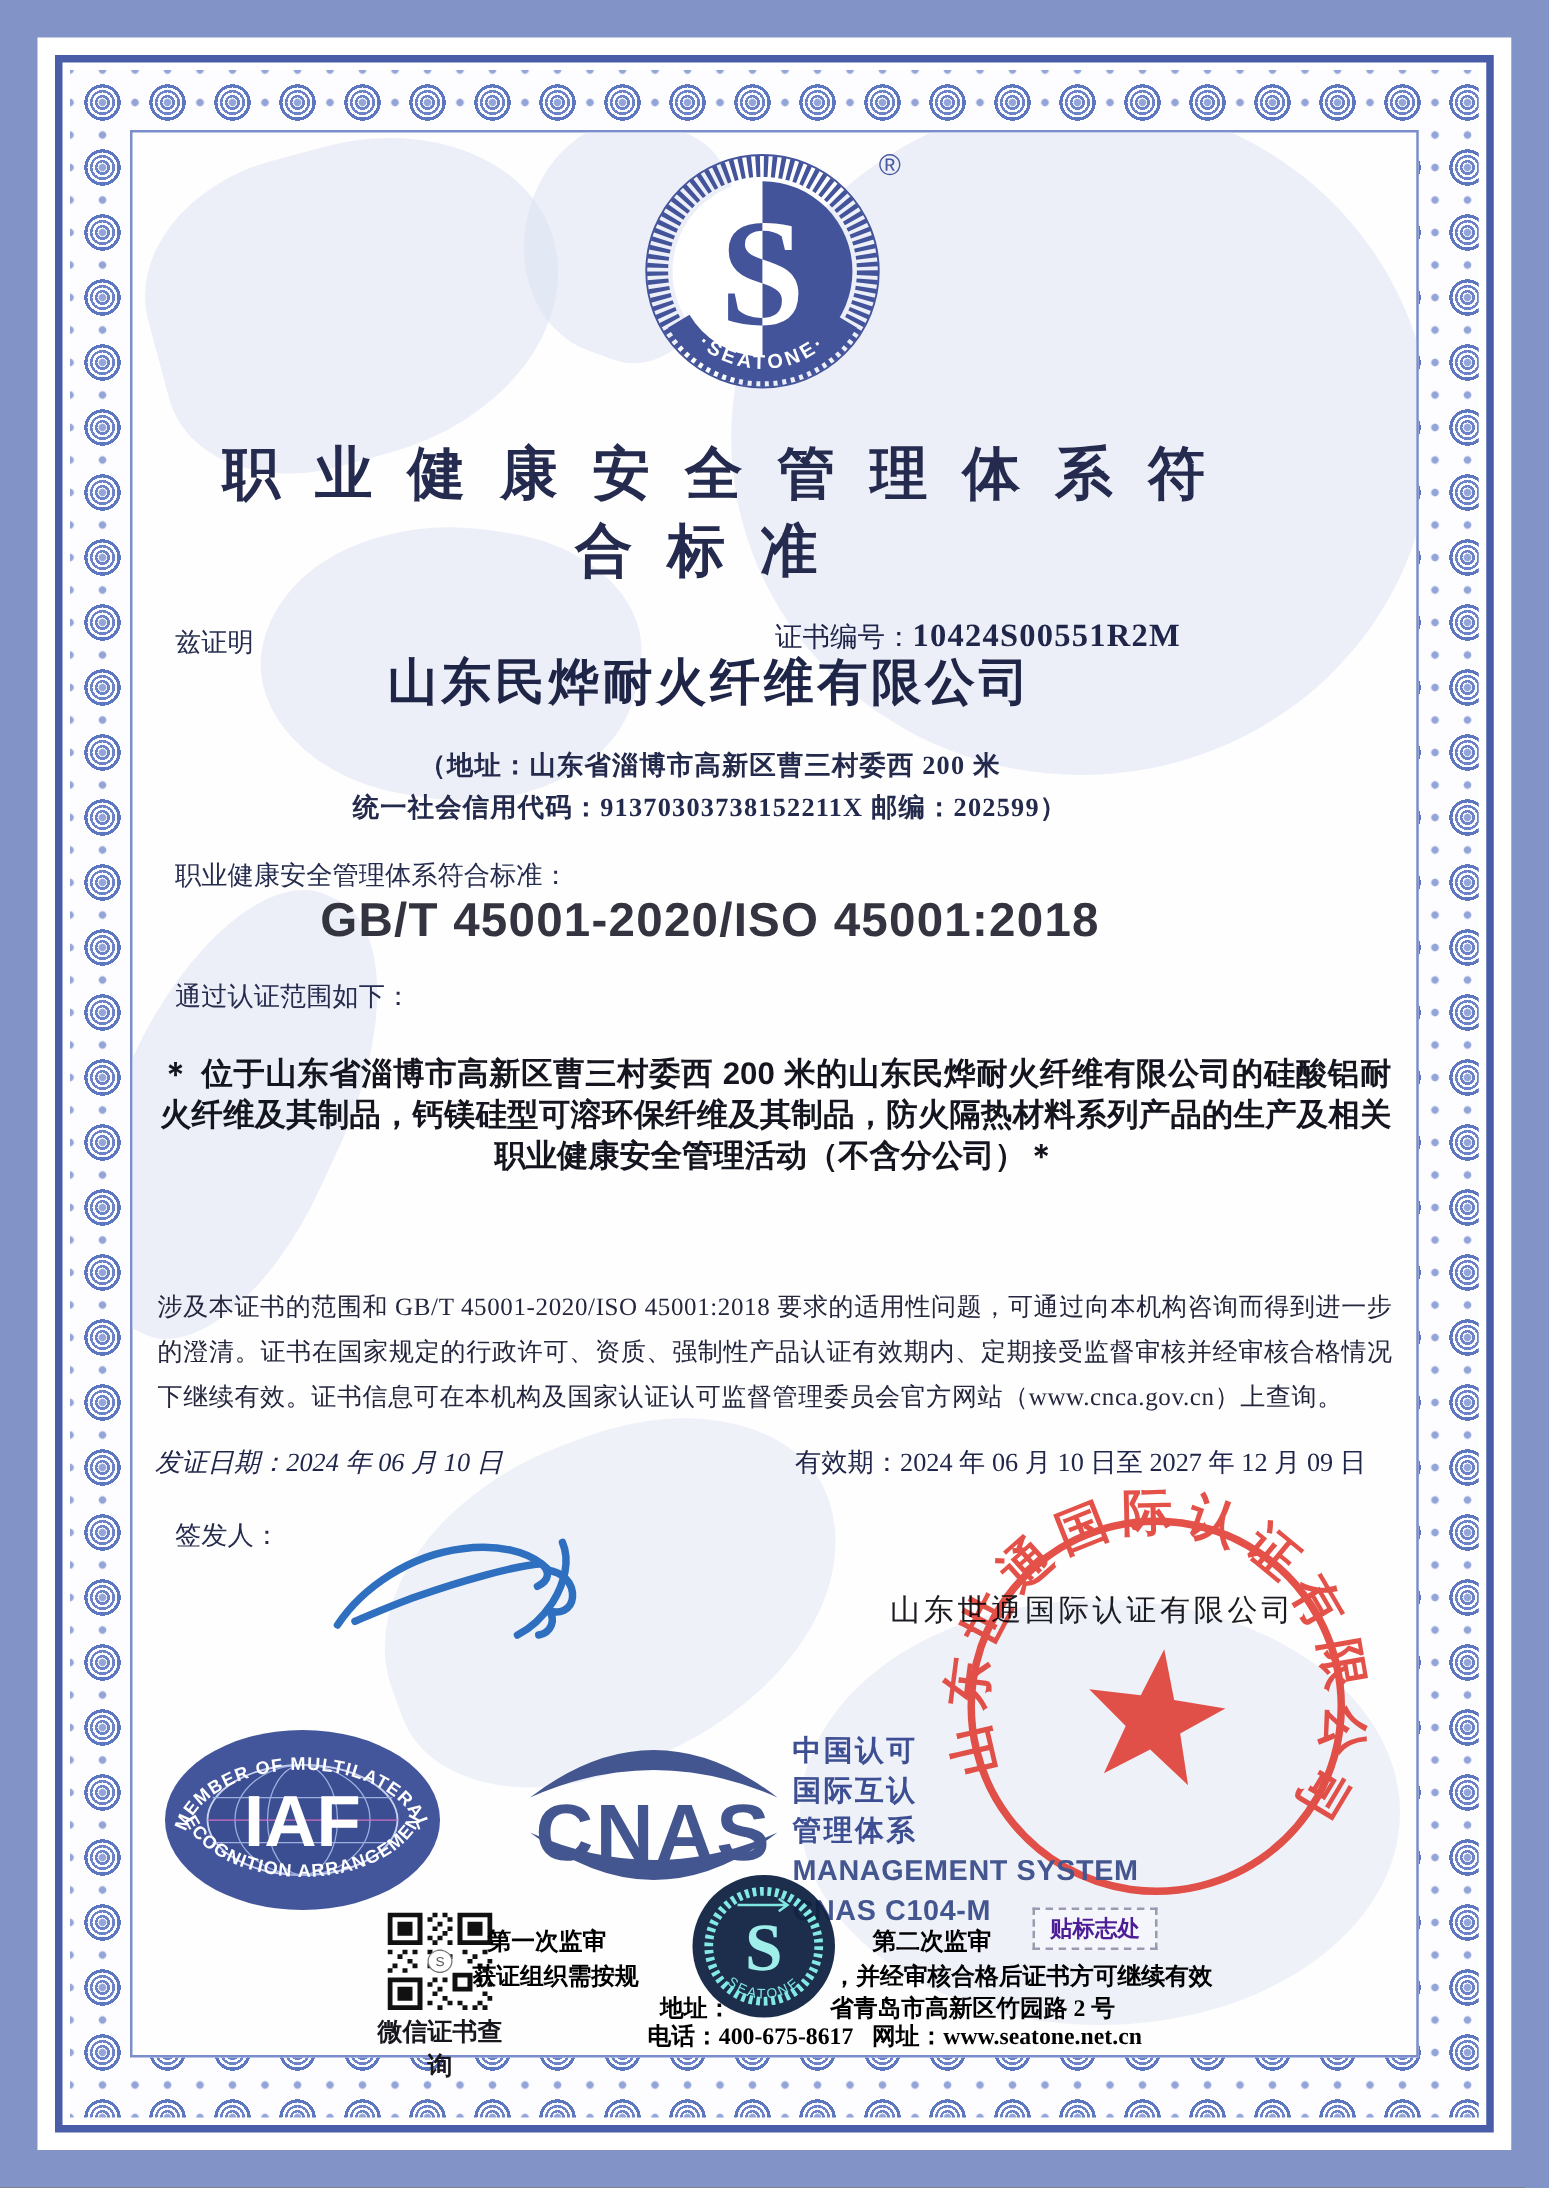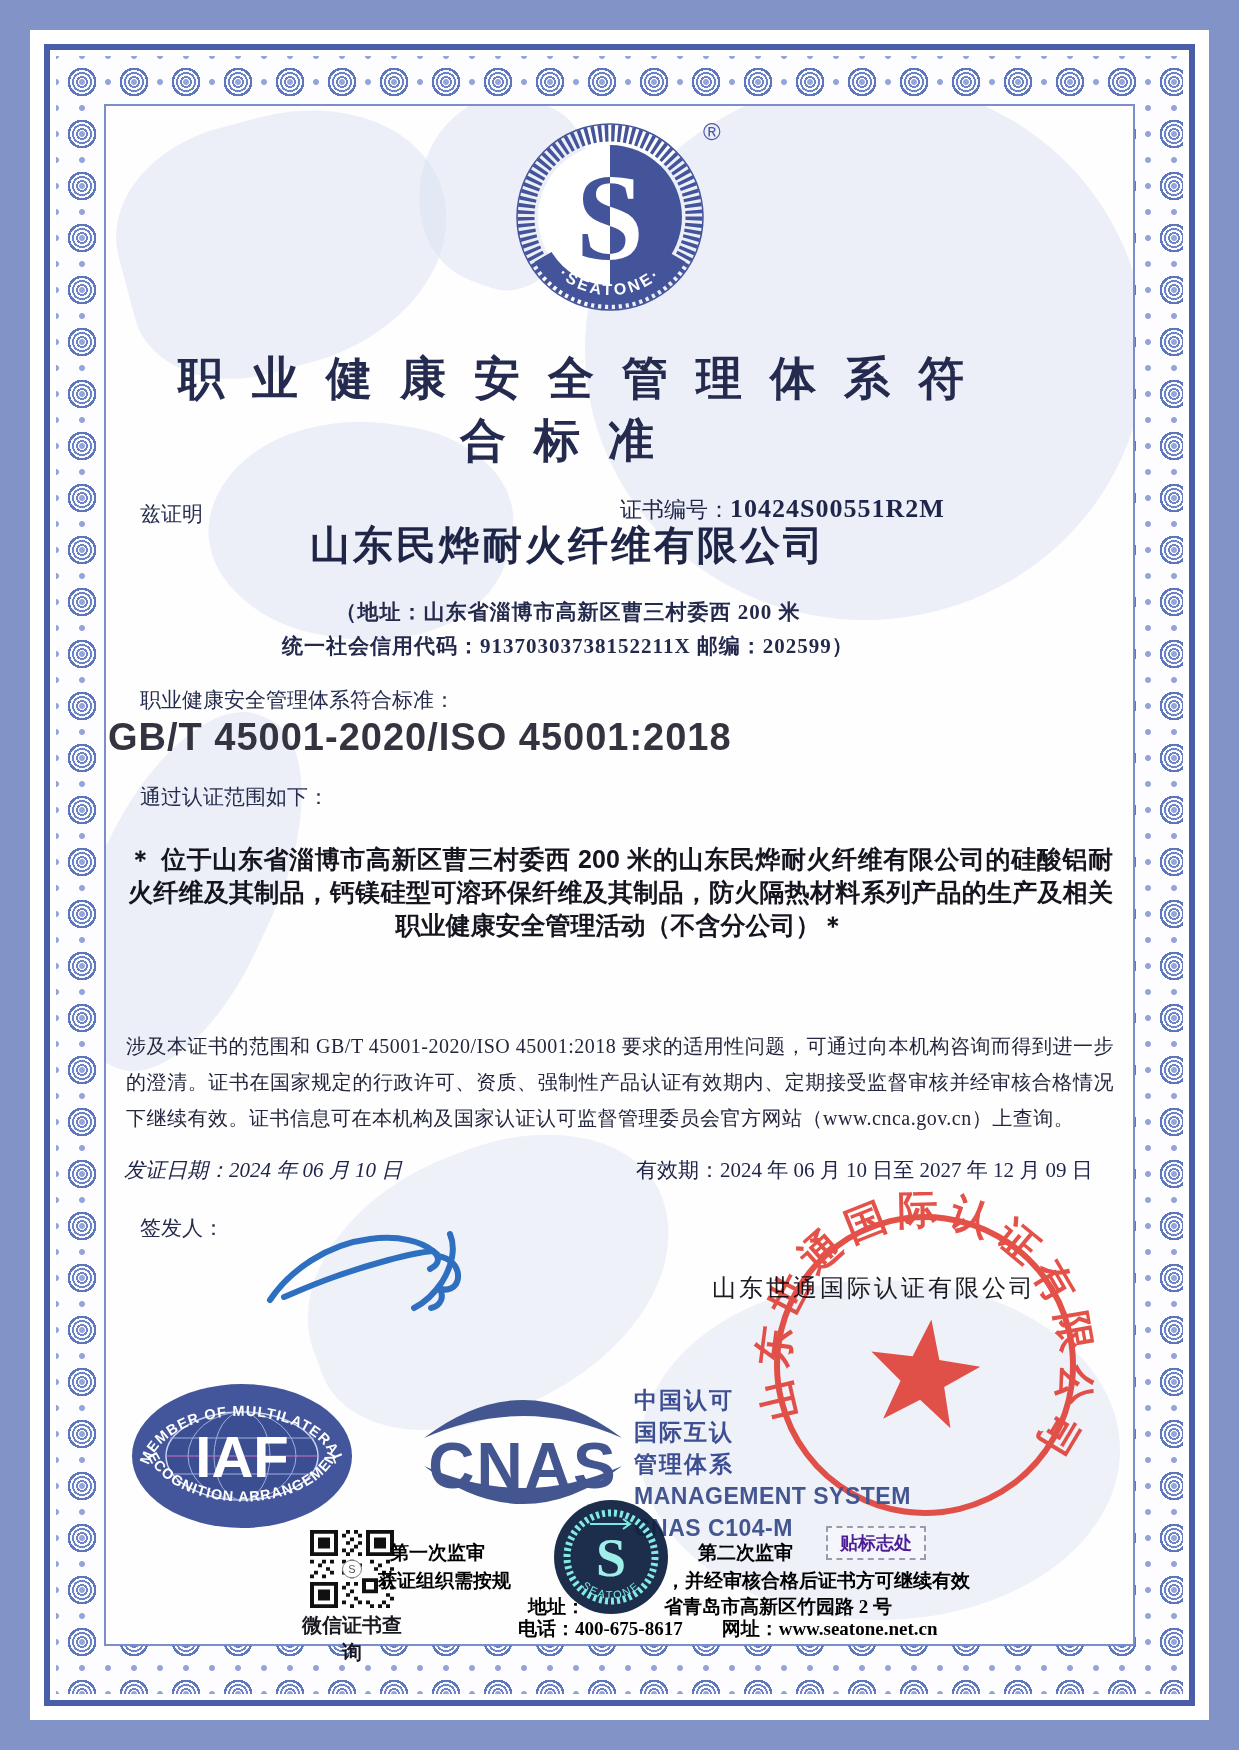--- a/index.html
+++ b/index.html
@@ -21,36 +21,36 @@
   .abs{position:absolute;}
   
   .title{top:348px;left:118px;width:906px;text-align:center;font-weight:700;font-size:46px;
          letter-spacing:28px;text-indent:28px;color:#252b4e;}
   .certno{top:450px;left:620px;width:470px;text-align:left;font-size:22px;color:#20264a;margin-top:44px;}
   .certno b{font-size:26px;letter-spacing:1px;}
   .lbl{font-size:21px;color:#262c4e;}
   .company{top:518px;left:118px;width:900px;text-align:center;font-family:"Liberation Sans",sans-serif;
            font-weight:700;font-size:40px;letter-spacing:3px;color:#1f2547;}
   .centerline{left:118px;width:900px;text-align:center;font-weight:700;font-size:21px;letter-spacing:1px;color:#242a4c;}
-  .standard{top:716px;left:108px;width:900px;font-family:"Liberation Sans",sans-serif;
+  .standard{top:716px;left:118px;width:900px;text-align:center;font-family:"Liberation Sans",sans-serif;
             font-weight:600;font-size:38px;letter-spacing:1px;color:#33343f;}
   .scope{top:843px;left:128px;width:985px;font-family:"Liberation Sans",sans-serif;font-weight:700;
          font-size:25px;line-height:33px;color:#14151e;text-align:justify;text-align-last:center;}
   .note{top:1028px;left:126px;width:988px;font-size:20px;line-height:36px;color:#23263c;
         text-align:justify;letter-spacing:.5px;}
   .dateline{font-size:21px;color:#20264a;}
   .issuer-text{top:1272px;left:712px;width:370px;font-size:24px;letter-spacing:3px;color:#1b1b22;}
   .accredit{top:1384px;left:634px;font-family:"Liberation Sans",sans-serif;font-weight:700;
             font-size:23px;line-height:32px;color:#3d4f92;letter-spacing:2px;}
   .accredit .en{letter-spacing:.5px;color:#44568f;}
   .fnote{font-size:19px;font-weight:600;color:#000000;}
   .sticker{top:1526px;left:826px;border:2px dashed #9a9ab0;padding:3px 12px;font-size:18px;
            font-weight:700;color:#4c1d95;background:rgba(255,255,255,.4);}
   .qr-caption{top:1612px;left:294px;width:116px;text-align:center;font-size:20px;font-weight:700;color:#17171d;}
-  .telrow{top:1616px;left:518px;display:flex;gap:39px;}
+  .telrow{top:1616px;left:518px;display:flex;gap:15px;}
   
   .seatone-arc{font-family:"Liberation Sans",sans-serif;font-weight:700;font-size:16px;letter-spacing:3px;fill:#ffffff;}
   .iaf-arc{font-family:"Liberation Sans",sans-serif;font-weight:700;font-size:14.5px;letter-spacing:1px;fill:#ffffff;}
   .iaf-big{font-family:"Liberation Sans",sans-serif;font-weight:700;font-size:58px;fill:#ffffff;}
   .cnas-big{font-family:"Liberation Sans",sans-serif;font-weight:700;font-size:64px;letter-spacing:2px;fill:#44568f;}
   .stamp-arc-text{font-size:40px;letter-spacing:9px;fill:#e0392e;font-weight:600;}
   .holo-arc{font-family:"Liberation Sans",sans-serif;font-size:11px;letter-spacing:2px;fill:#7fe7e2;}
   .logo-s{font-family:"Liberation Serif",serif;font-weight:700;font-size:122px;}
   .holo-s{font-family:"Liberation Serif",serif;font-weight:700;font-size:54px;fill:#9feee9;}
   .qr-s{font-family:"Liberation Sans",sans-serif;font-size:11px;fill:#555;}

